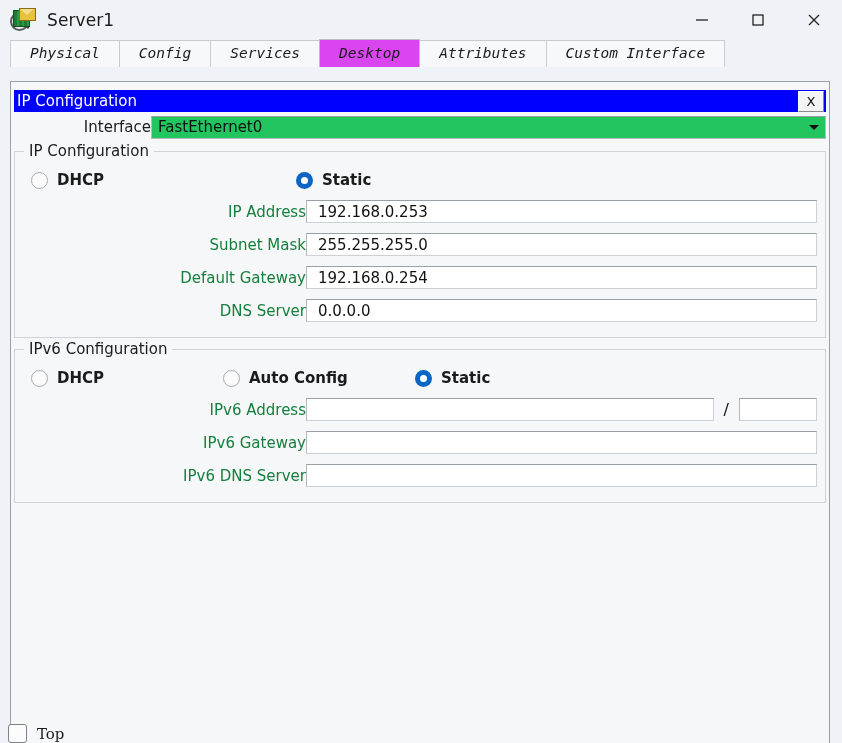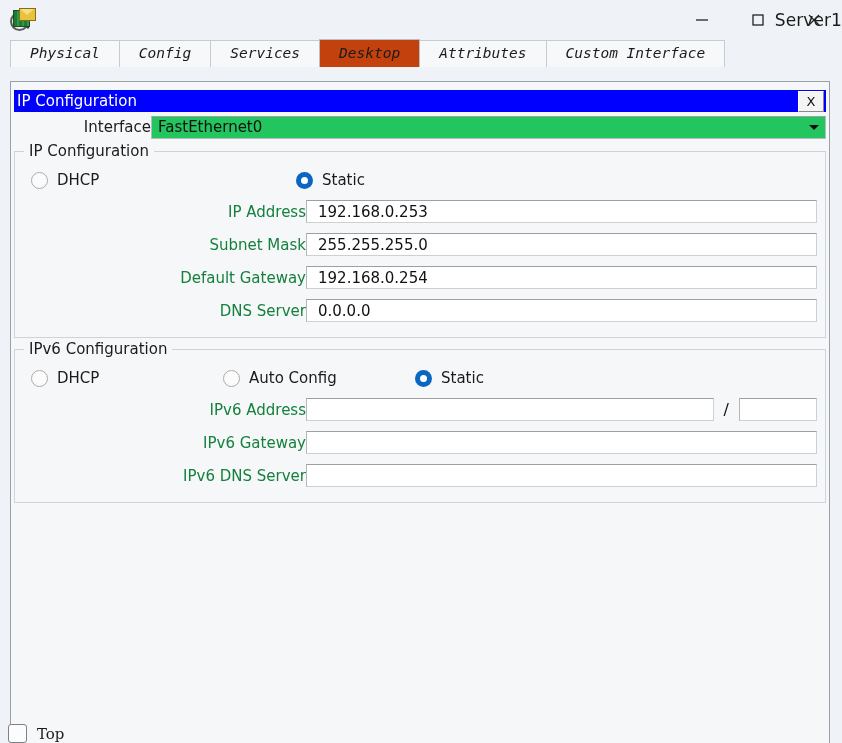--- a/index.html
+++ b/index.html
@@ -15,21 +15,20 @@
     position: relative;
   }
 
   
   .titlebar {
     height: 40px;
     display: flex;
     align-items: center;
     background: #eff3f7;
     position: relative;
-    justify-content: space-between;
   }
   .app-icon {
     width: 26px;
     height: 26px;
     margin-left: 10px;
     position: relative;
     flex: none;
   }
   .app-icon .magnifier {
     position: absolute;
@@ -121,21 +120,21 @@
     color: #1c1c1c;
     padding: 3px 19px 4px 19px;
     border: 1px solid #c8ccd1;
     border-bottom: none;
     background: #f6f8fa;
     margin-right: -1px;
     line-height: 19px;
     white-space: nowrap;
   }
   .tab.active {
-    background: #c2410c;
+    background: #d946ef;
     border-color: #b9bec4;
     position: relative;
     z-index: 3;
     padding-top: 4px;
     text-align: center;
   }
 
   
   .panel {
     position: absolute;
@@ -239,20 +238,21 @@
     padding: 0 5px;
     font-size: 15px;
     color: #1b1b1b;
   }
 
   .radio-row {
     display: flex;
     align-items: center;
     height: 30px;
     padding-left: 8px;
+    font-weight: bold;
   }
   .radio-item {
     display: flex;
     align-items: center;
   }
   .radio {
     width: 17px;
     height: 17px;
     border-radius: 50%;
     border: 1px solid #a9acb0;

